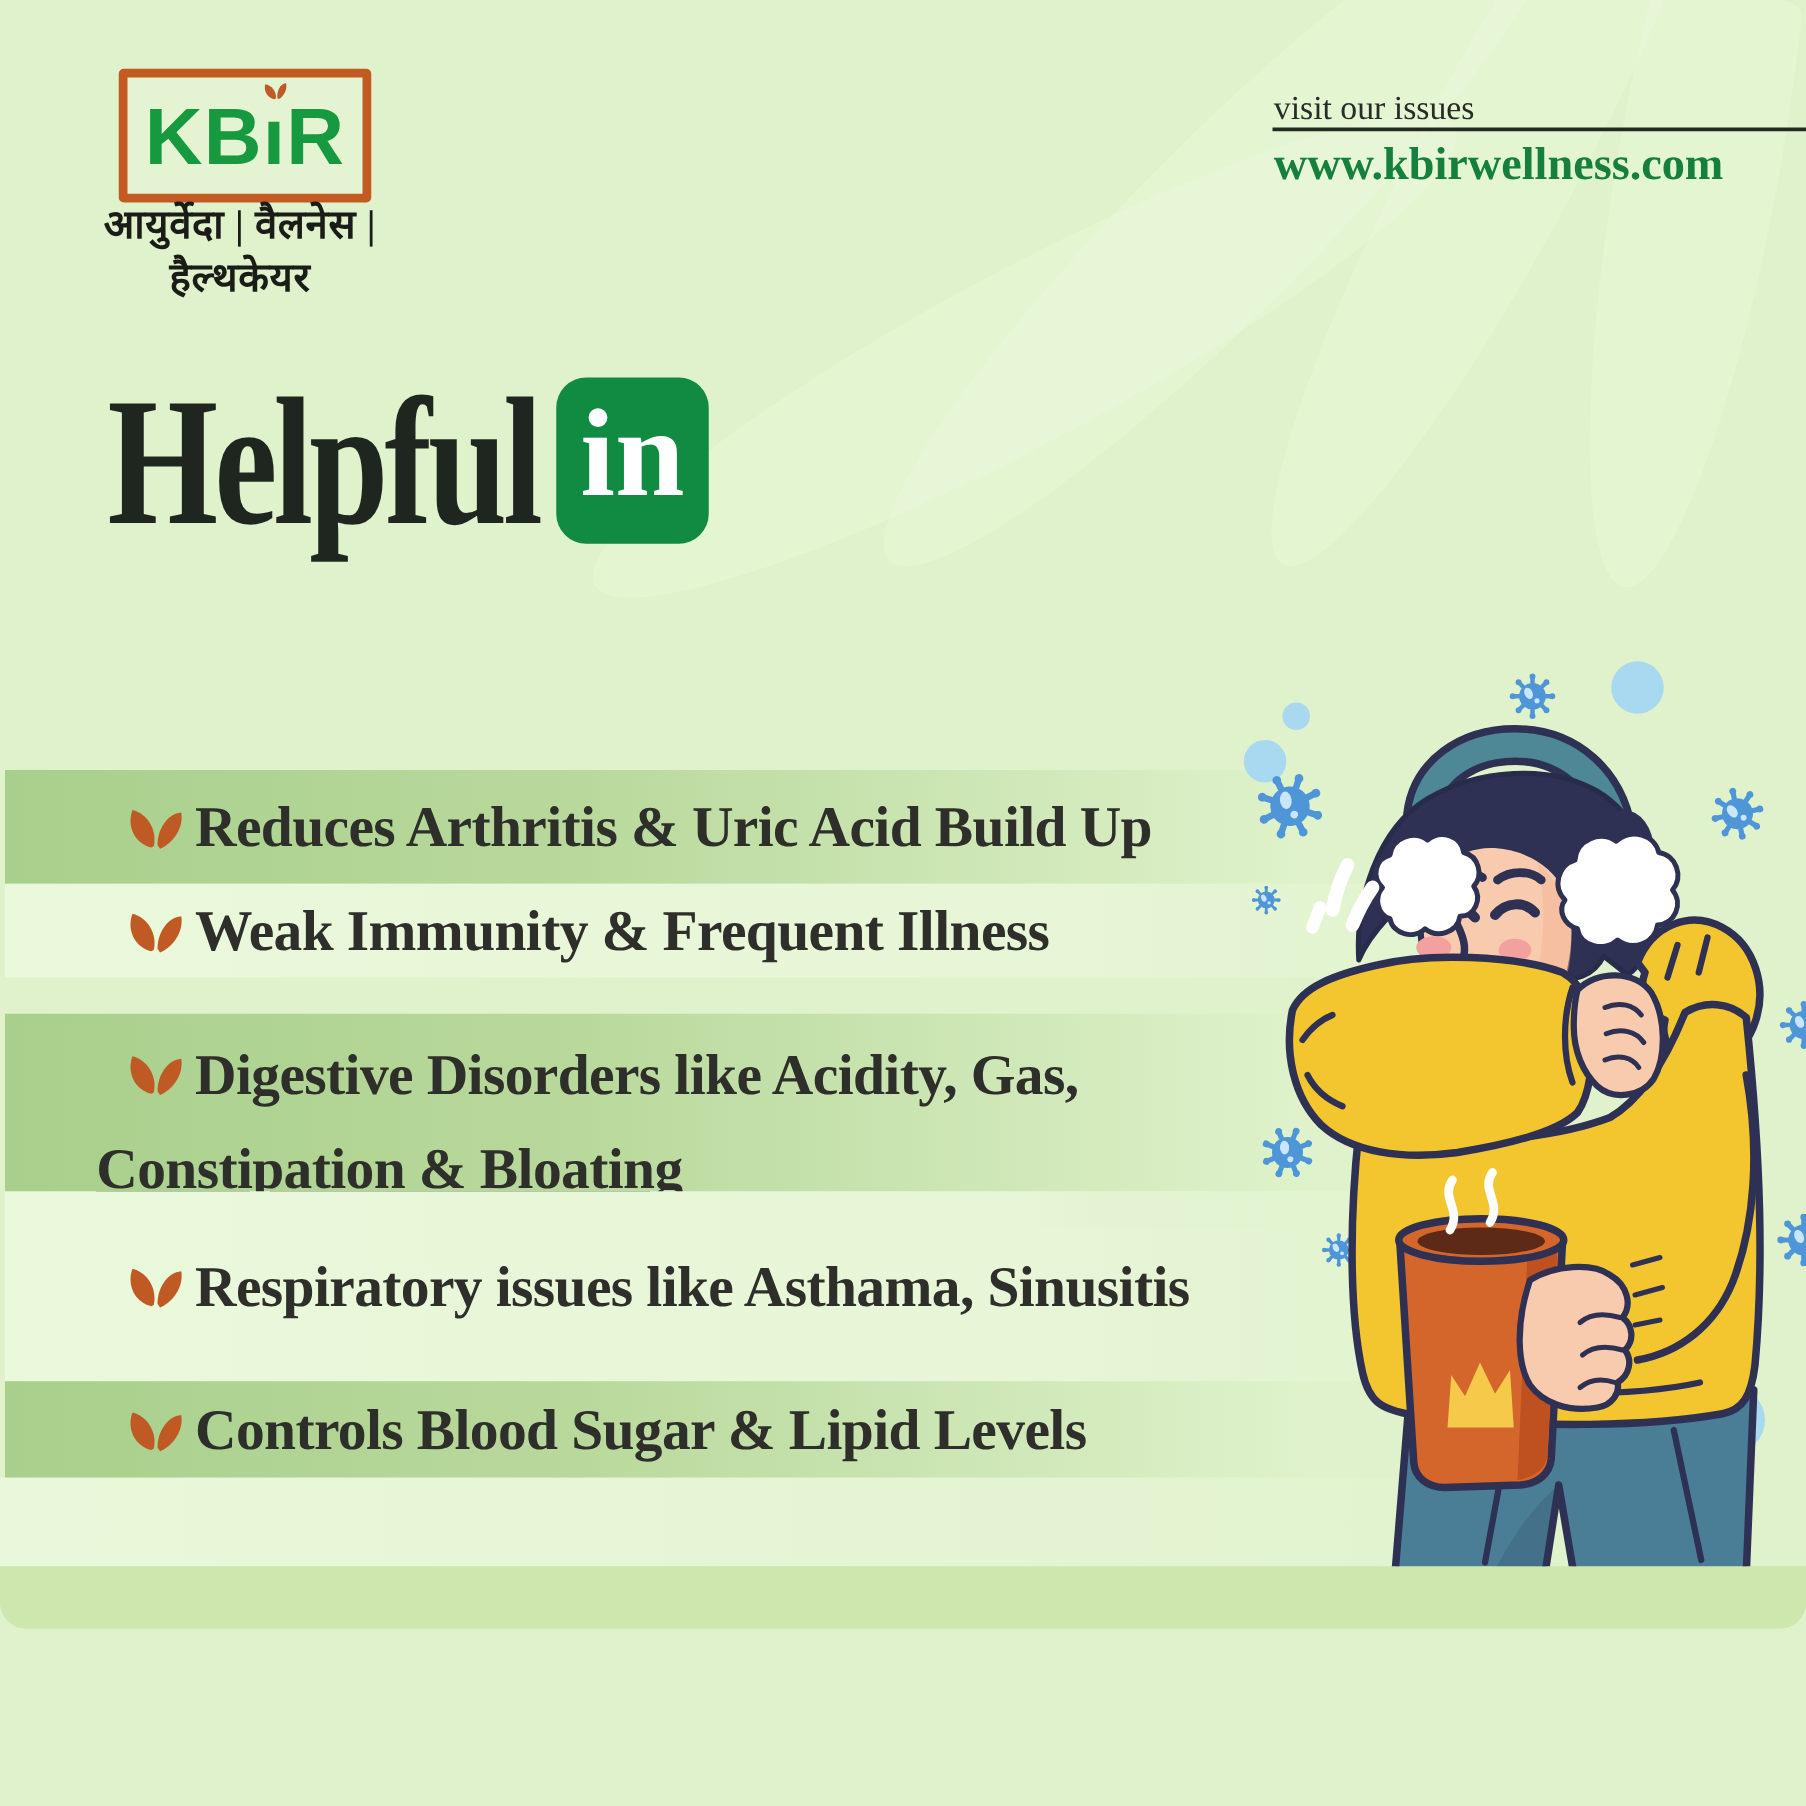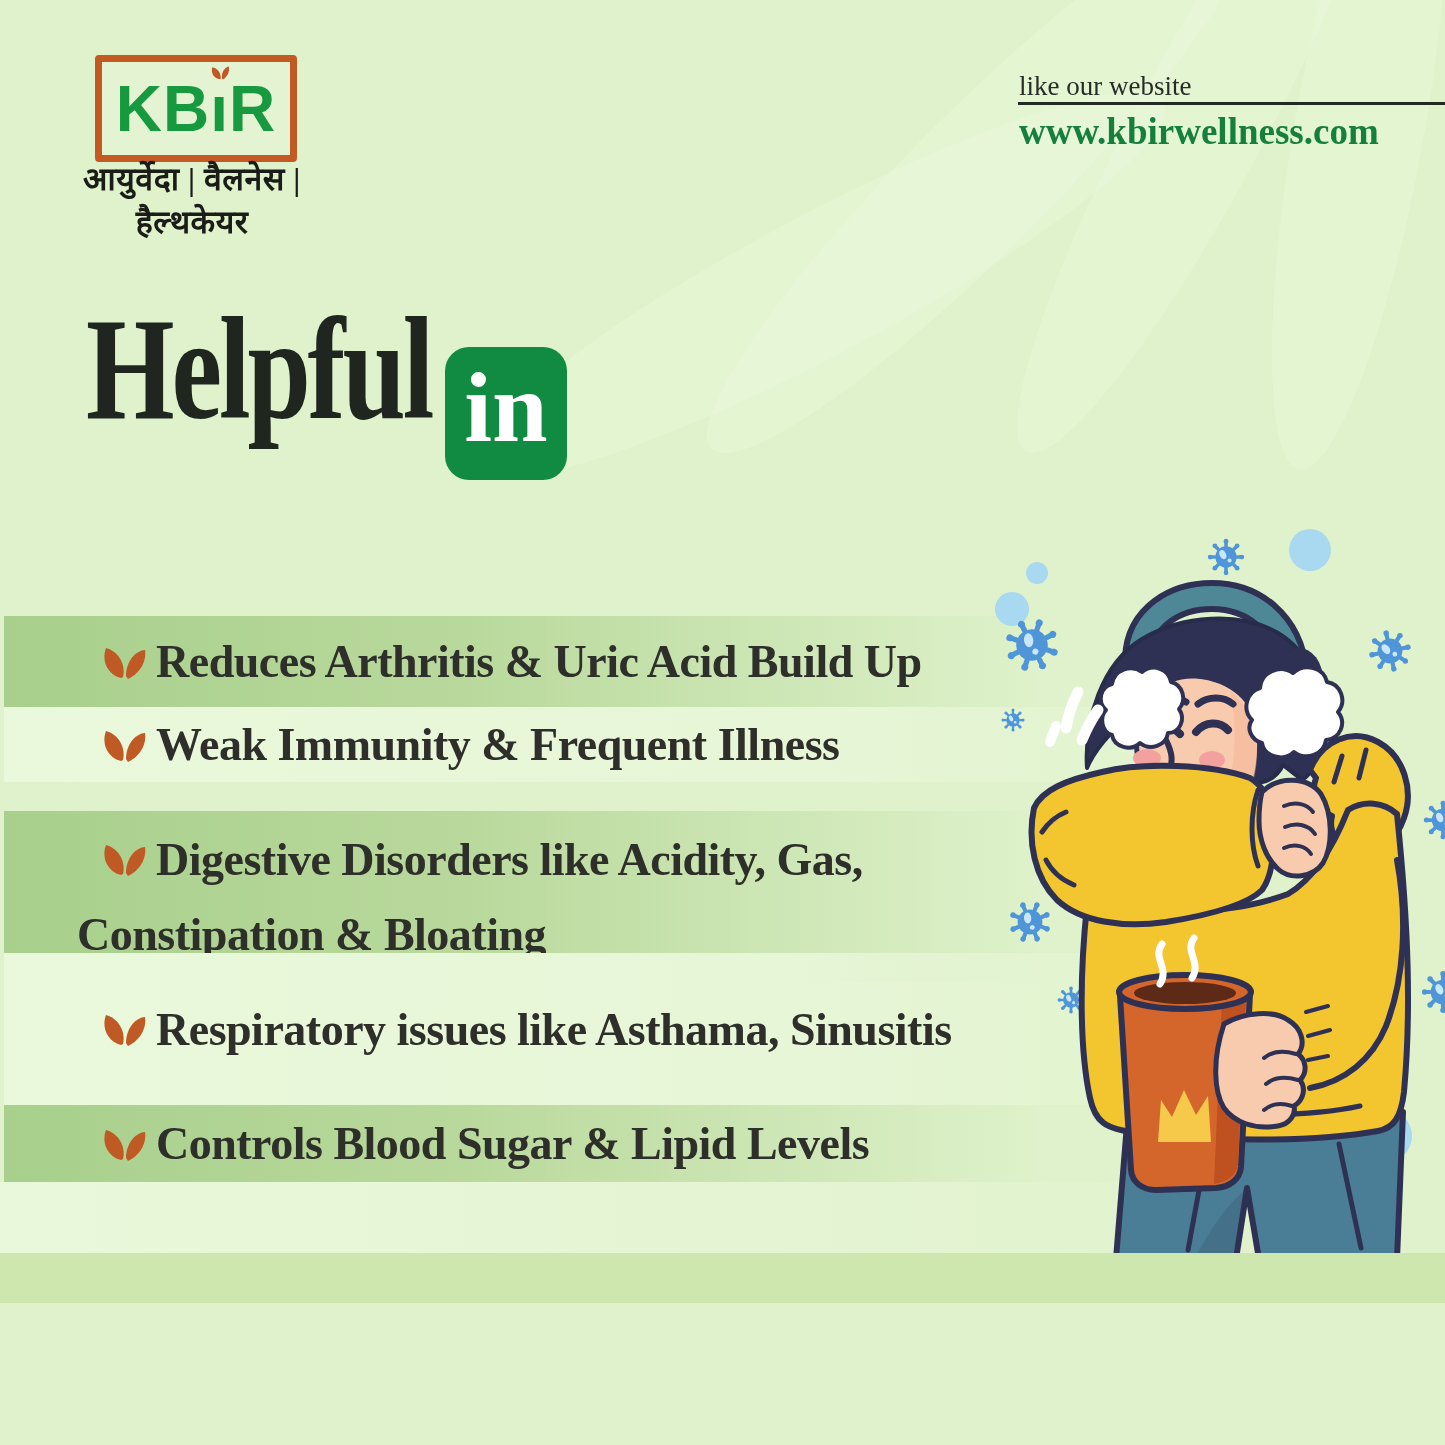--- a/index.html
+++ b/index.html
@@ -1,17 +1,17 @@
 <!DOCTYPE html>
 <html><head>
 <meta charset="utf-8">
 <style>
   html,body{margin:0;padding:0;background:#dff2cb;}
   .page{position:relative;width:1445px;height:1303px;background:#dff2cb;overflow:hidden;
-        font-family:"Liberation Serif",serif;}
+        font-family:"Liberation Serif",serif;border-radius:21px;}
 
   
   .ray{position:absolute;background:#eaf8da;border-radius:50%;opacity:.5;}
   .ray1{left:430px;top:215px;width:780px;height:140px;transform:rotate(-28deg);}
   .ray2{left:600px;top:110px;width:760px;height:140px;transform:rotate(-45deg);}
   .ray3{left:830px;top:60px;width:740px;height:130px;transform:rotate(-62deg);}
   .ray4{left:1010px;top:60px;width:700px;height:130px;transform:rotate(-80deg);}
 
   
   .logo-box{position:absolute;left:95px;top:55px;width:188px;height:93px;border:7px solid #c35a21;
@@ -26,21 +26,21 @@
 
   
   .visit-label{position:absolute;left:1019px;top:71px;font-size:27px;color:#272c26;}
   .visit-rule{position:absolute;left:1018px;top:102px;width:427px;height:3px;background:#222a21;}
   .site-url{position:absolute;left:1019px;top:110px;font-size:37px;font-weight:700;color:#15803d;}
 
   
   .headline{position:absolute;left:86px;top:296px;font-size:146px;font-weight:700;color:#1f261f;
             letter-spacing:-4px;transform:scaleX(.78);transform-origin:left top;line-height:1;}
   .badge{position:absolute;left:445px;top:302px;width:122px;height:133px;background:#118b41;
-         border-radius:24px;display:flex;align-items:center;justify-content:center;margin-top:45px;}
+         border-radius:24px;display:flex;align-items:center;justify-content:center;}
   .badge span{color:#fff;font-size:100px;font-weight:700;line-height:1;padding-bottom:12px;}
 
   
   .row{position:absolute;left:4px;width:100%;display:flex;flex-direction:column;}
   .row.center{justify-content:center;}
   .band-dark{background:linear-gradient(90deg,#a8cf8c 0%,#b9d99c 32%,rgba(222,241,202,0) 72%);}
   .band-light{background:linear-gradient(90deg,#eaf8db 0%,#e7f6d7 55%,rgba(231,246,215,0) 92%);}
   .line{display:flex;align-items:center;height:75px;padding-left:96px;}
   .line.indent{padding-left:73px;text-decoration:underline;}
   .bullet{width:46px;height:40px;margin-right:10px;flex:0 0 auto;}
@@ -106,21 +106,21 @@
     <div class="logo-text">
       <span>KB</span>
         <span class="logo-i"><span>ı</span><svg>
             <use href="#leaf-sprig"></use>
           </svg></span>
         <span>R</span>
     </div>
   </div>
   <div class="tagline">आयुर्वेदा | वैलनेस | हैल्थकेयर</div>
 
-  <div class="visit-label">like our website</div>
+  <div class="visit-label">visit our issues</div>
   <div class="visit-rule"></div>
   <div class="site-url">www.kbirwellness.com</div>
 
   <div class="headline">Helpful</div>
   <div class="badge">
     <span>in</span>
   </div>
 
   <div class="row band-dark center" style="top:616px;height:91px;">
     <div class="line">

